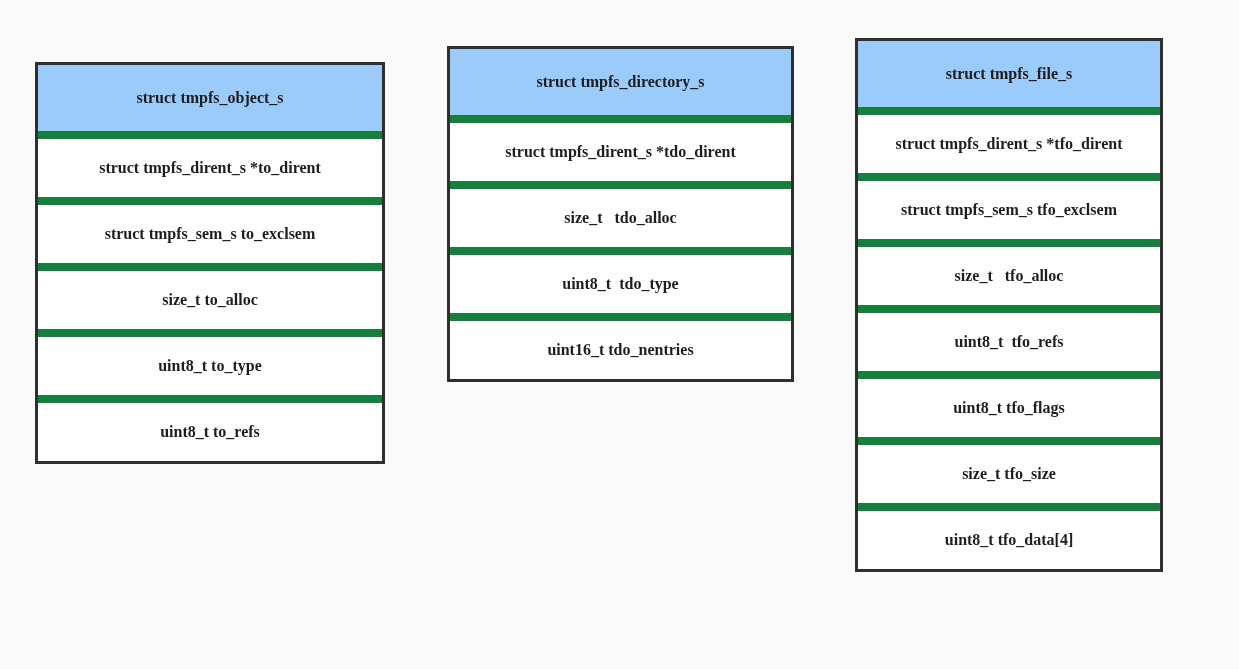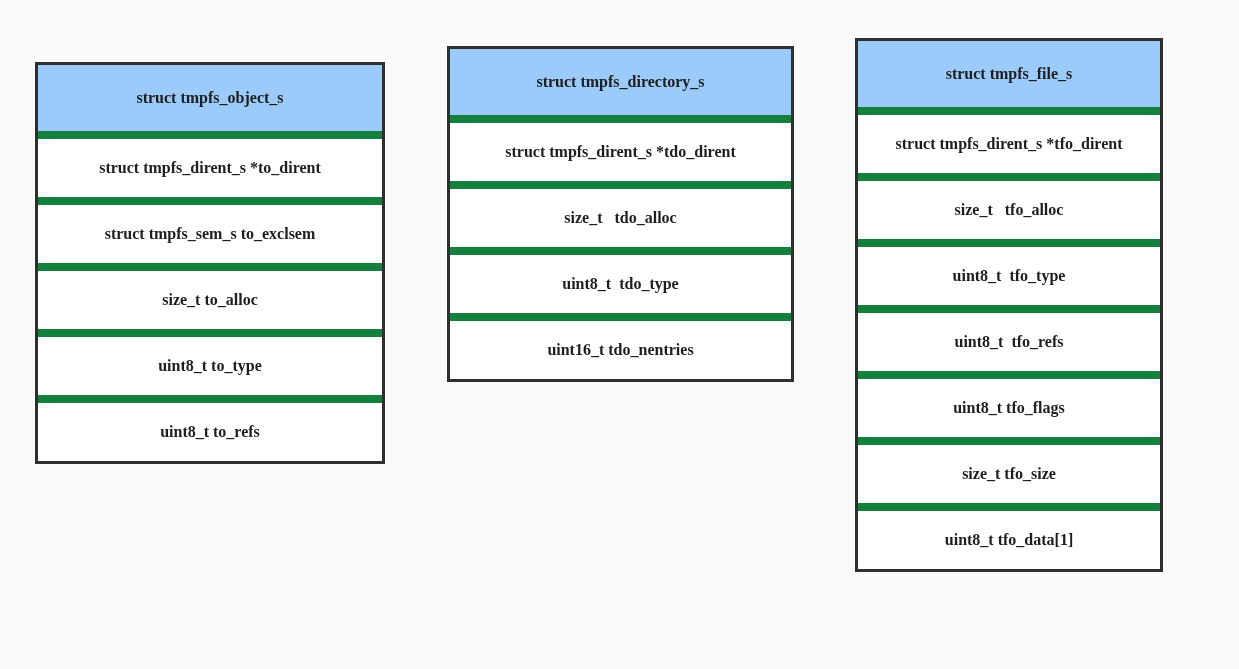--- a/index.html
+++ b/index.html
@@ -99,32 +99,32 @@
   </div>
 
   <div class="struct-table" id="table-tmpfs-file-s">
     <div class="struct-row header">
       <span class="cell-text">struct tmpfs_file_s</span>
     </div>
     <div class="struct-row">
       <span class="cell-text">struct tmpfs_dirent_s *tfo_dirent</span>
     </div>
     <div class="struct-row">
-      <span class="cell-text">size_t   tfo_alloc</span>
+      <span class="cell-text">struct tmpfs_sem_s tfo_exclsem</span>
     </div>
     <div class="struct-row">
-      <span class="cell-text">uint8_t  tfo_type</span>
+      <span class="cell-text">size_t   tfo_alloc</span>
     </div>
     <div class="struct-row">
       <span class="cell-text">uint8_t  tfo_refs</span>
     </div>
     <div class="struct-row">
       <span class="cell-text">uint8_t tfo_flags</span>
     </div>
     <div class="struct-row">
       <span class="cell-text">size_t tfo_size</span>
     </div>
     <div class="struct-row">
-      <span class="cell-text">uint8_t tfo_data[1]</span>
+      <span class="cell-text">uint8_t tfo_data[4]</span>
     </div>
   </div>
 
 </div>
 
 </body></html>

